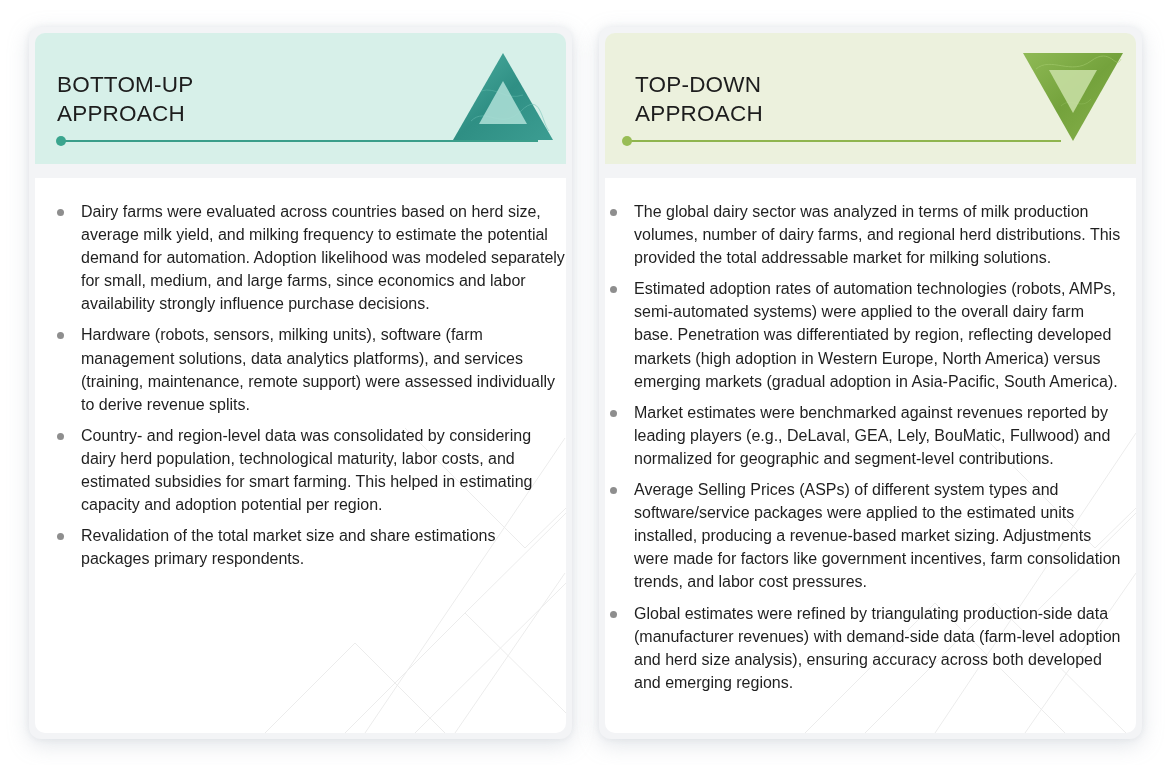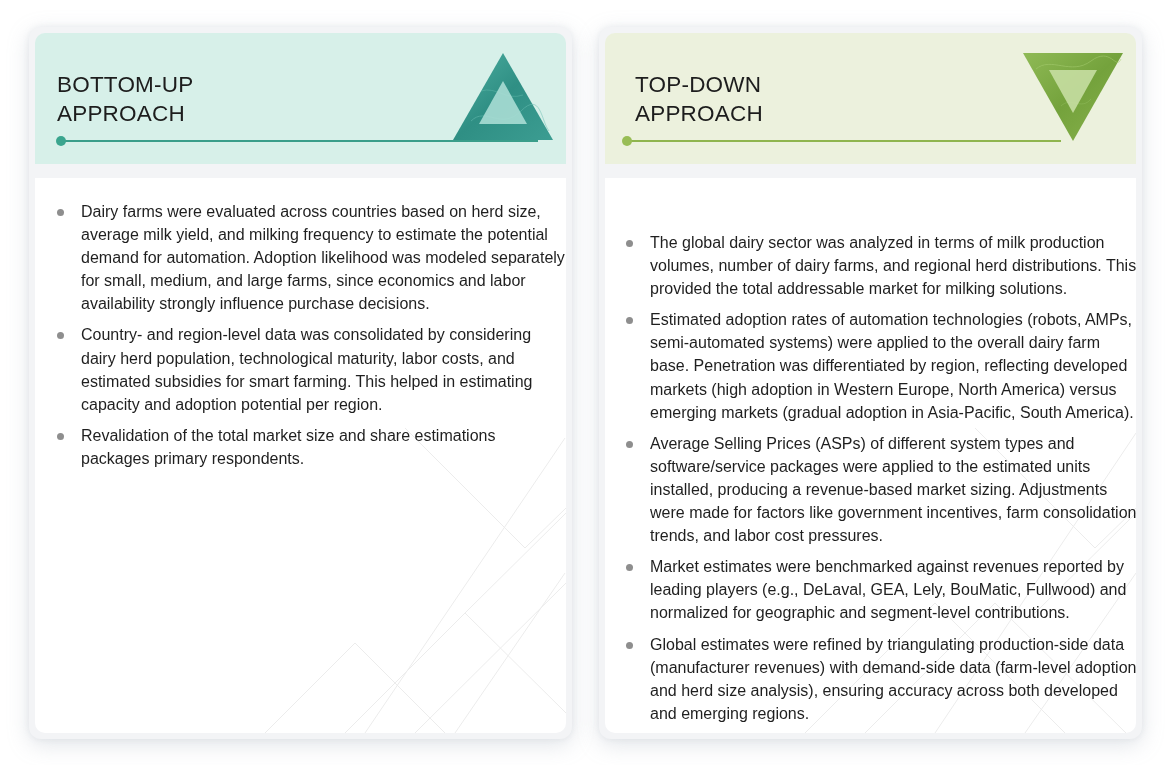--- a/index.html
+++ b/index.html
@@ -84,21 +84,21 @@
     left: 0; top: 0;
     width: 531px; height: 555px;
     pointer-events: none;
   }
   ul.bullets {
     position: absolute;
     left: 20px; top: 22px;
     width: 510px;
     list-style: none;
   }
-  .card.right ul.bullets { left: 19px; width: 515px; margin-top: 31px; }
+  .card.right ul.bullets { left: 3px; width: 515px; }
   ul.bullets li {
     position: relative;
     padding-left: 26px;
     font-size: 16px;
     line-height: 23.1px;
     color: #1f1f1f;
     margin-bottom: 8px;
   }
   ul.bullets li .bullet-dot {
     position: absolute;
@@ -142,20 +142,21 @@
           <polyline points="420,555 530,395"></polyline>
           <polyline points="370,250 490,370 531,330"></polyline>
           <polyline points="310,555 430,435 531,535"></polyline>
           <polyline points="380,555 531,405"></polyline>
           <polyline points="230,555 320,465 410,555"></polyline>
           <polyline points="430,435 531,335"></polyline>
         </g>
       </svg>
       <ul class="bullets">
         <li><span class="bullet-dot"></span><span>Dairy farms were evaluated across countries based on herd size, average milk yield, and milking frequency to estimate the potential demand for automation. Adoption likelihood was modeled separately for small, medium, and large farms, since economics and labor availability strongly influence purchase decisions.</span></li>
+        <li><span class="bullet-dot"></span><span>Hardware (robots, sensors, milking units), software (farm management solutions, data analytics platforms), and services (training, maintenance, remote support) were assessed individually to derive revenue splits.</span></li>
         <li><span class="bullet-dot"></span><span>Country- and region-level data was consolidated by considering dairy herd population, technological maturity, labor costs, and estimated subsidies for smart farming. This helped in estimating capacity and adoption potential per region.</span></li>
         <li><span class="bullet-dot"></span><span>Revalidation of the total market size and share estimations packages primary respondents.</span></li>
       </ul>
     </div>
   </div>
 
   <div class="card right">
     <div class="header">
       <h2 class="title" style="left:30px;">
         <span>TOP-DOWN</span>
@@ -184,20 +185,20 @@
           <polyline points="420,555 531,395"></polyline>
           <polyline points="370,250 490,370 531,330"></polyline>
           <polyline points="200,555 330,425 460,555"></polyline>
           <polyline points="260,555 390,425 531,565"></polyline>
           <polyline points="430,435 531,335"></polyline>
         </g>
       </svg>
       <ul class="bullets">
         <li><span class="bullet-dot"></span><span>The global dairy sector was analyzed in terms of milk production volumes, number of dairy farms, and regional herd distributions. This provided the total addressable market for milking solutions.</span></li>
         <li><span class="bullet-dot"></span><span>Estimated adoption rates of automation technologies (robots, AMPs, semi-automated systems) were applied to the overall dairy farm base. Penetration was differentiated by region, reflecting developed markets (high adoption in Western Europe, North America) versus emerging markets (gradual adoption in Asia-Pacific, South America).</span></li>
+        <li><span class="bullet-dot"></span><span>Market estimates were benchmarked against revenues reported by leading players (e.g., DeLaval, GEA, Lely, BouMatic, Fullwood) and normalized for geographic and segment-level contributions.</span></li>
         <li><span class="bullet-dot"></span><span>Average Selling Prices (ASPs) of different system types and software/service packages were applied to the estimated units installed, producing a revenue-based market sizing. Adjustments were made for factors like government incentives, farm consolidation trends, and labor cost pressures.</span></li>
-        <li><span class="bullet-dot"></span><span>Market estimates were benchmarked against revenues reported by leading players (e.g., DeLaval, GEA, Lely, BouMatic, Fullwood) and normalized for geographic and segment-level contributions.</span></li>
         <li><span class="bullet-dot"></span><span>Global estimates were refined by triangulating production-side data (manufacturer revenues) with demand-side data (farm-level adoption and herd size analysis), ensuring accuracy across both developed and emerging regions.</span></li>
       </ul>
     </div>
   </div>
 
 </div>
 
 </body></html>

